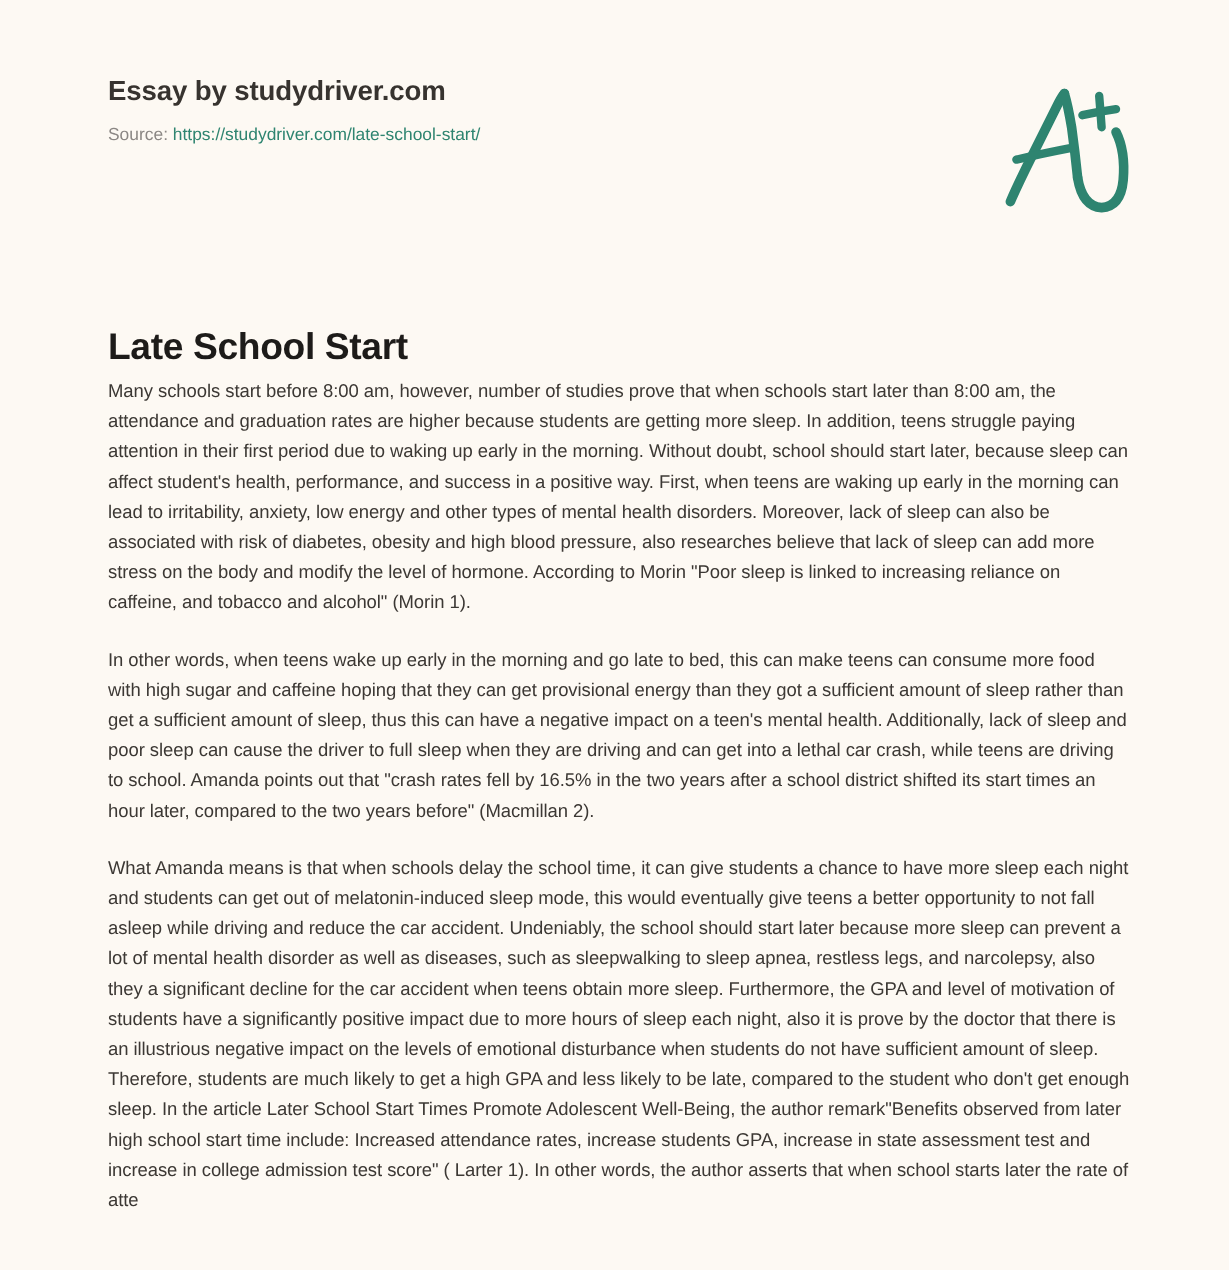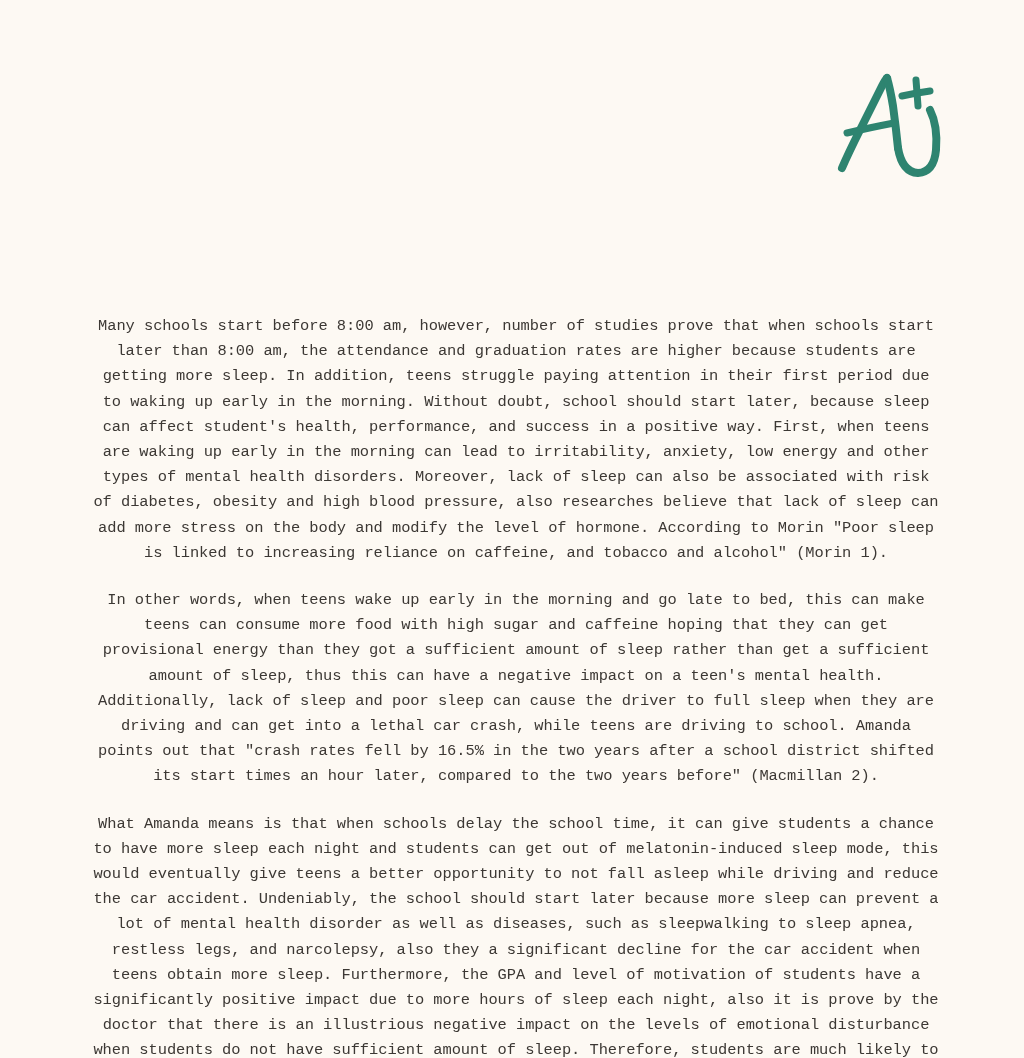--- a/index.html
+++ b/index.html
@@ -75,57 +75,65 @@
 
   
   .body-copy {
     position: absolute;
     left: 90px;
     top: 314px;
     width: 852px;
   }
   .body-copy p {
     margin: 0 0 22px 0;
-    font-family: Liberation Mono, monospace;
+    font-family: Liberation Sans, sans-serif;
     font-size: 15.4px;
     line-height: 25.2px;
     color: #3c3834;
-    text-align: center;
+    text-align: left;
     font-stretch: condensed;
     letter-spacing: -0.05px;
   }
   .body-copy p:last-child {
     margin-bottom: 13px;
   }
 </style>
 </head>
 <body>
 
 <div class="page">
 
+  <div class="header">
+    <div class="brand-line">Essay by studydriver.com</div>
+    <div class="source-line">
+      <span>Source:</span>
+      <a class="source-url" href="#">https://studydriver.com/late-school-start/</a>
+    </div>
+  </div>
 
   <div class="logo">
     <svg viewBox="0 0 120 130" xmlns="http://www.w3.org/2000/svg" aria-hidden="true">
       <g fill="none" stroke="#2e8470" stroke-linecap="round" stroke-linejoin="round">
 
         <path d="M12 110 Q18 96 30 72 Q42 48 52 28 Q55 22 57 20" stroke-width="8"></path>
 
         <path d="M57 20 Q60 30 63 48 Q66 70 68 90" stroke-width="8"></path>
 
         <path d="M17 75 Q38 70 64 65" stroke-width="7"></path>
 
         <path d="M68 90 Q72 114 88 115 Q104 114 106 92 Q108 68 100 52" stroke-width="8"></path>
 
         <path d="M72 38 Q86 35 100 33" stroke-width="7"></path>
 
         <path d="M86 22 Q87 34 88 48" stroke-width="7"></path>
       </g>
     </svg>
   </div>
 
+  <h1 class="doc-title">Late School Start</h1>
 
   <div class="body-copy">
     <p>Many schools start before 8:00 am, however, number of studies prove that when schools start later than 8:00 am, the attendance and graduation rates are higher because students are getting more sleep. In addition, teens struggle paying attention in their first period due to waking up early in the morning. Without doubt, school should start later, because sleep can affect student's health, performance, and success in a positive way. First, when teens are waking up early in the morning can lead to irritability, anxiety, low energy and other types of mental health disorders. Moreover, lack of sleep can also be associated with risk of diabetes, obesity and high blood pressure, also researches believe that lack of sleep can add more stress on the body and modify the level of hormone. According to Morin "Poor sleep is linked to increasing reliance on caffeine, and tobacco and alcohol" (Morin 1).</p>
     <p>In other words, when teens wake up early in the morning and go late to bed, this can make teens can consume more food with high sugar and caffeine hoping that they can get provisional energy than they got a sufficient amount of sleep rather than get a sufficient amount of sleep, thus this can have a negative impact on a teen's mental health. Additionally, lack of sleep and poor sleep can cause the driver to full sleep when they are driving and can get into a lethal car crash, while teens are driving to school. Amanda points out that "crash rates fell by 16.5% in the two years after a school district shifted its start times an hour later, compared to the two years before" (Macmillan 2).</p>
     <p>What Amanda means is that when schools delay the school time, it can give students a chance to have more sleep each night and students can get out of melatonin-induced sleep mode, this would eventually give teens a better opportunity to not fall asleep while driving and reduce the car accident. Undeniably, the school should start later because more sleep can prevent a lot of mental health disorder as well as diseases, such as sleepwalking to sleep apnea, restless legs, and narcolepsy, also they a significant decline for the car accident when teens obtain more sleep. Furthermore, the GPA and level of motivation of students have a significantly positive impact due to more hours of sleep each night, also it is prove by the doctor that there is an illustrious negative impact on the levels of emotional disturbance when students do not have sufficient amount of sleep. Therefore, students are much likely to get a high GPA and less likely to be late, compared to the student who don't get enough sleep. In the article Later School Start Times Promote Adolescent Well-Being, the author remark"Benefits observed from later high school start time include: Increased attendance rates, increase students GPA, increase in state assessment test and increase in college admission test score" ( Larter 1). In other words, the author asserts that when school starts later the rate of atte</p>
   </div>
 
 </div>
 
 </body></html>

